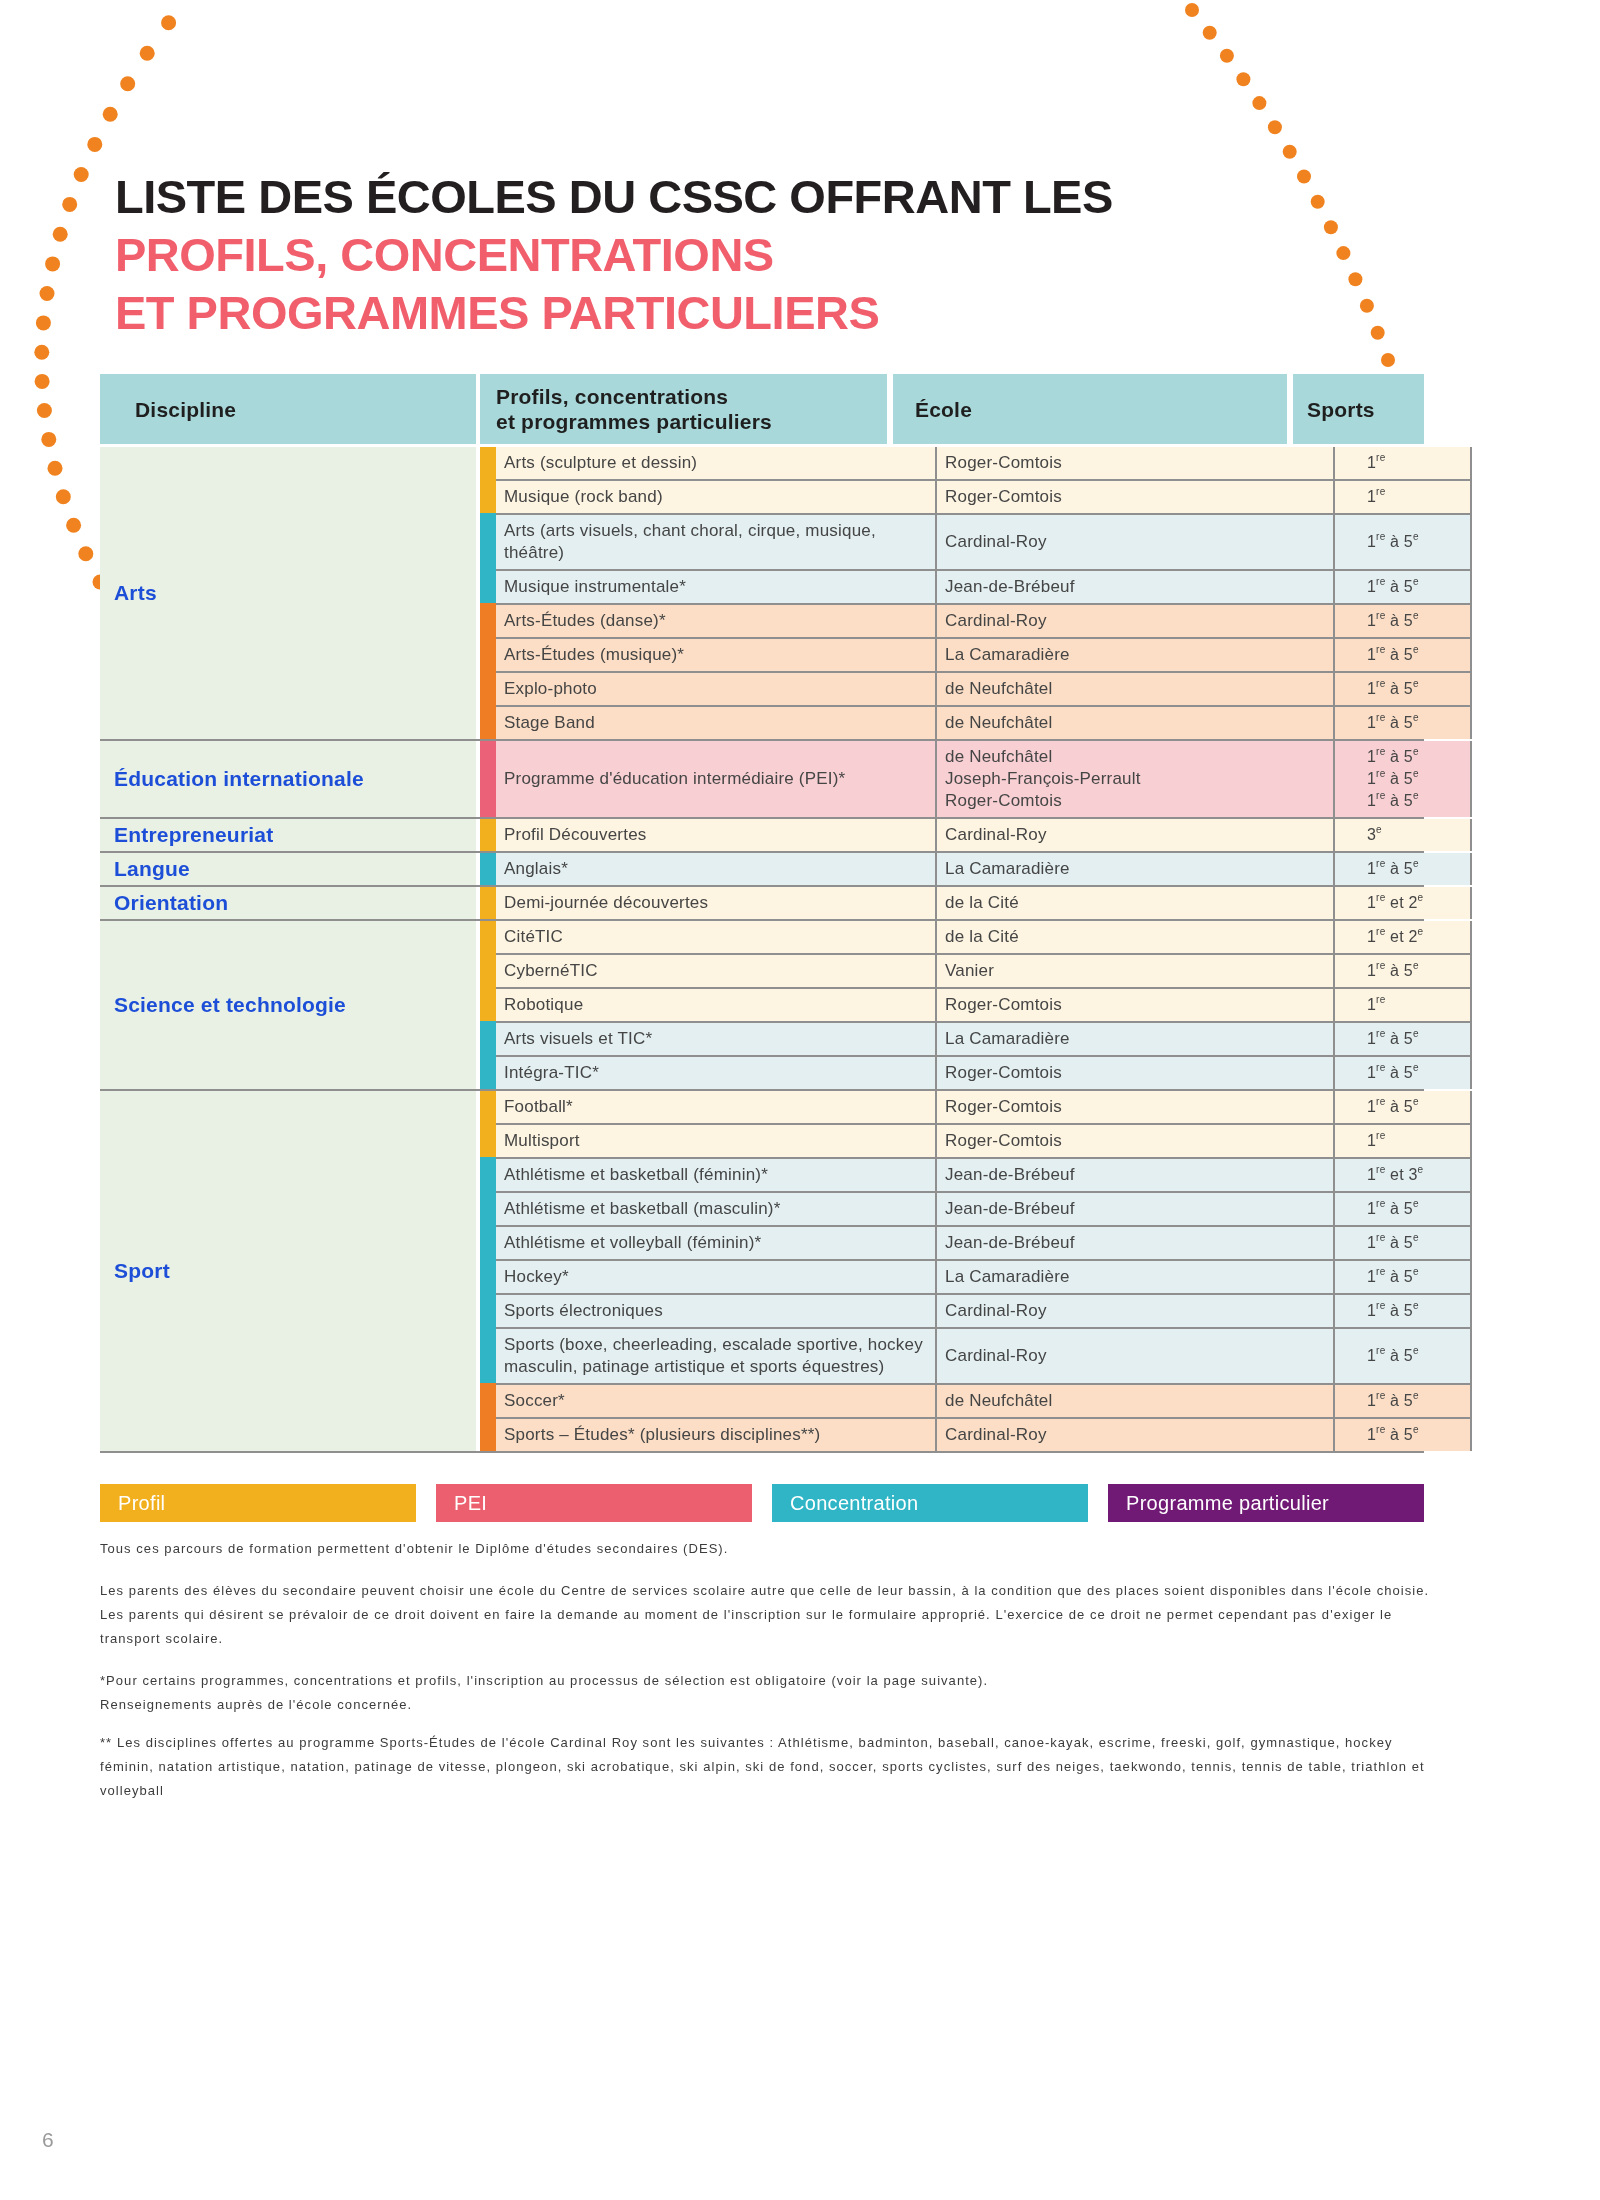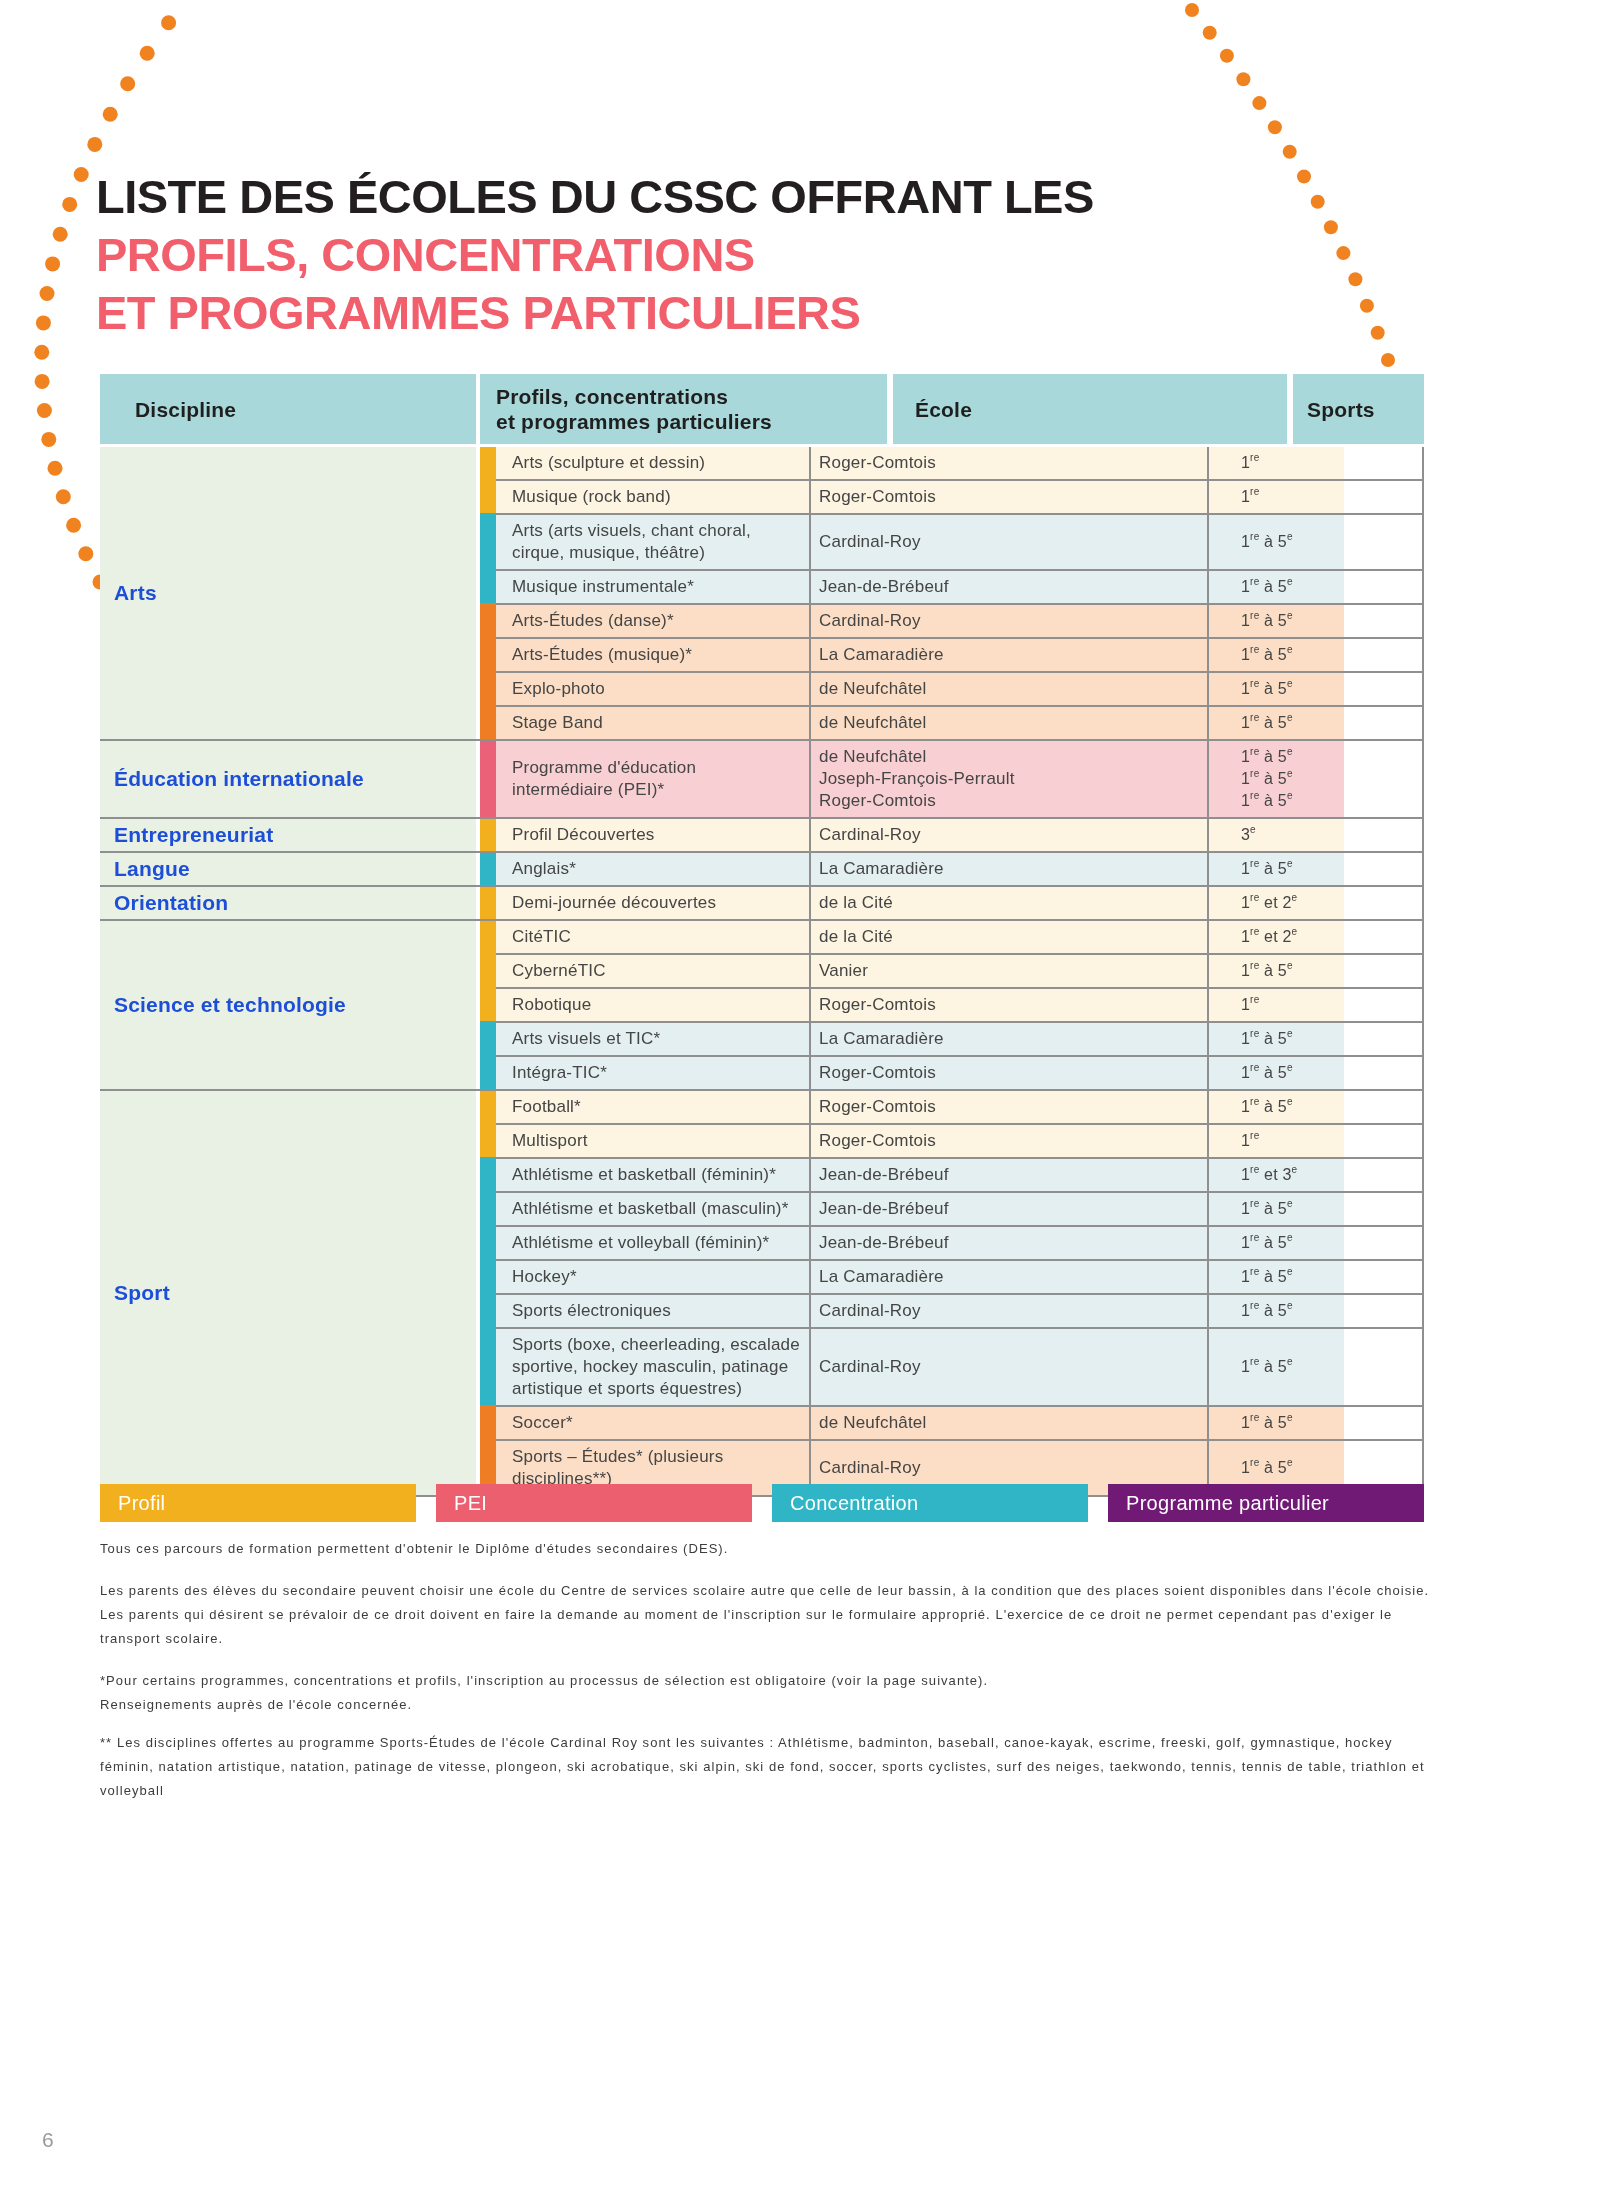--- a/index.html
+++ b/index.html
@@ -1,21 +1,21 @@
 <!DOCTYPE html>
 <html><head>
 <meta charset="utf-8">
 <style>
   html,body{margin:0;padding:0;background:#ffffff;}
   .page{position:relative;width:1600px;height:2200px;background:#ffffff;overflow:hidden;
         font-family:"Liberation Sans", sans-serif;color:#454545;}
   svg.deco{position:absolute;left:0;top:0;pointer-events:none;}
 
   
-  .title{position:absolute;left:96px;top:168px;font-weight:bold;letter-spacing:-0.5px;}
+  .title{position:absolute;left:115px;top:168px;font-weight:bold;letter-spacing:-0.5px;}
   .title .t-black{font-size:47px;line-height:58px;color:#231f20;}
   .title .t-pink{font-size:47px;line-height:58px;color:#f15f6d;}
 
   
   .table{position:absolute;left:100px;top:374px;width:1324px;}
   .thead{display:flex;height:70px;}
   .th{background:#a9d8da;color:#1f1f1f;font-size:21px;font-weight:bold;
       display:flex;flex-direction:column;justify-content:center;letter-spacing:0.2px;
       white-space:pre-line;line-height:25px;box-sizing:border-box;}
   .th.h-disc{width:376px;margin-right:4px;padding-left:35px;}
@@ -28,21 +28,21 @@
   .disc-cell{width:376px;flex:none;background:#e9f1e4;margin-right:4px;
              display:flex;align-items:center;padding-left:14px;box-sizing:border-box;
              font-size:21px;font-weight:bold;color:#1d4ed8;letter-spacing:0.2px;}
   .rows-col{flex:1;display:flex;flex-direction:column;}
   .row{display:flex;align-items:stretch;}
   .accent{width:16px;flex:none;}
   .cells{flex:1;display:flex;border-right:2px solid #8f8f8f;}
   .row + .row .cells{border-top:2px solid #8f8f8f;}
   .cell{box-sizing:border-box;display:flex;flex-direction:column;justify-content:center;
         padding:5px 8px;font-size:17px;line-height:22px;letter-spacing:0.2px;color:#454545;}
-  .cell.program{width:315px;padding-left:16px;border-right:2px solid #8f8f8f;}
+  .cell.program{width:441px;padding-left:8px;border-right:2px solid #8f8f8f;}
   .cell.school{width:398px;padding-left:8px;border-right:2px solid #8f8f8f;}
   .cell.level{width:135px;padding-left:32px;font-size:16px;}
   .cell.level sup{font-size:10px;position:relative;top:-1px;line-height:0;}
 
   
   .cat-profil .cells .cell{background:#fdf4e1;}
   .cat-profil .accent{background:#f2b01e;}
   .cat-concentration .cells .cell{background:#e3eff1;}
   .cat-concentration .accent{background:#2fb5c5;}
   .cat-programme .cells .cell{background:#fbdec5;}

